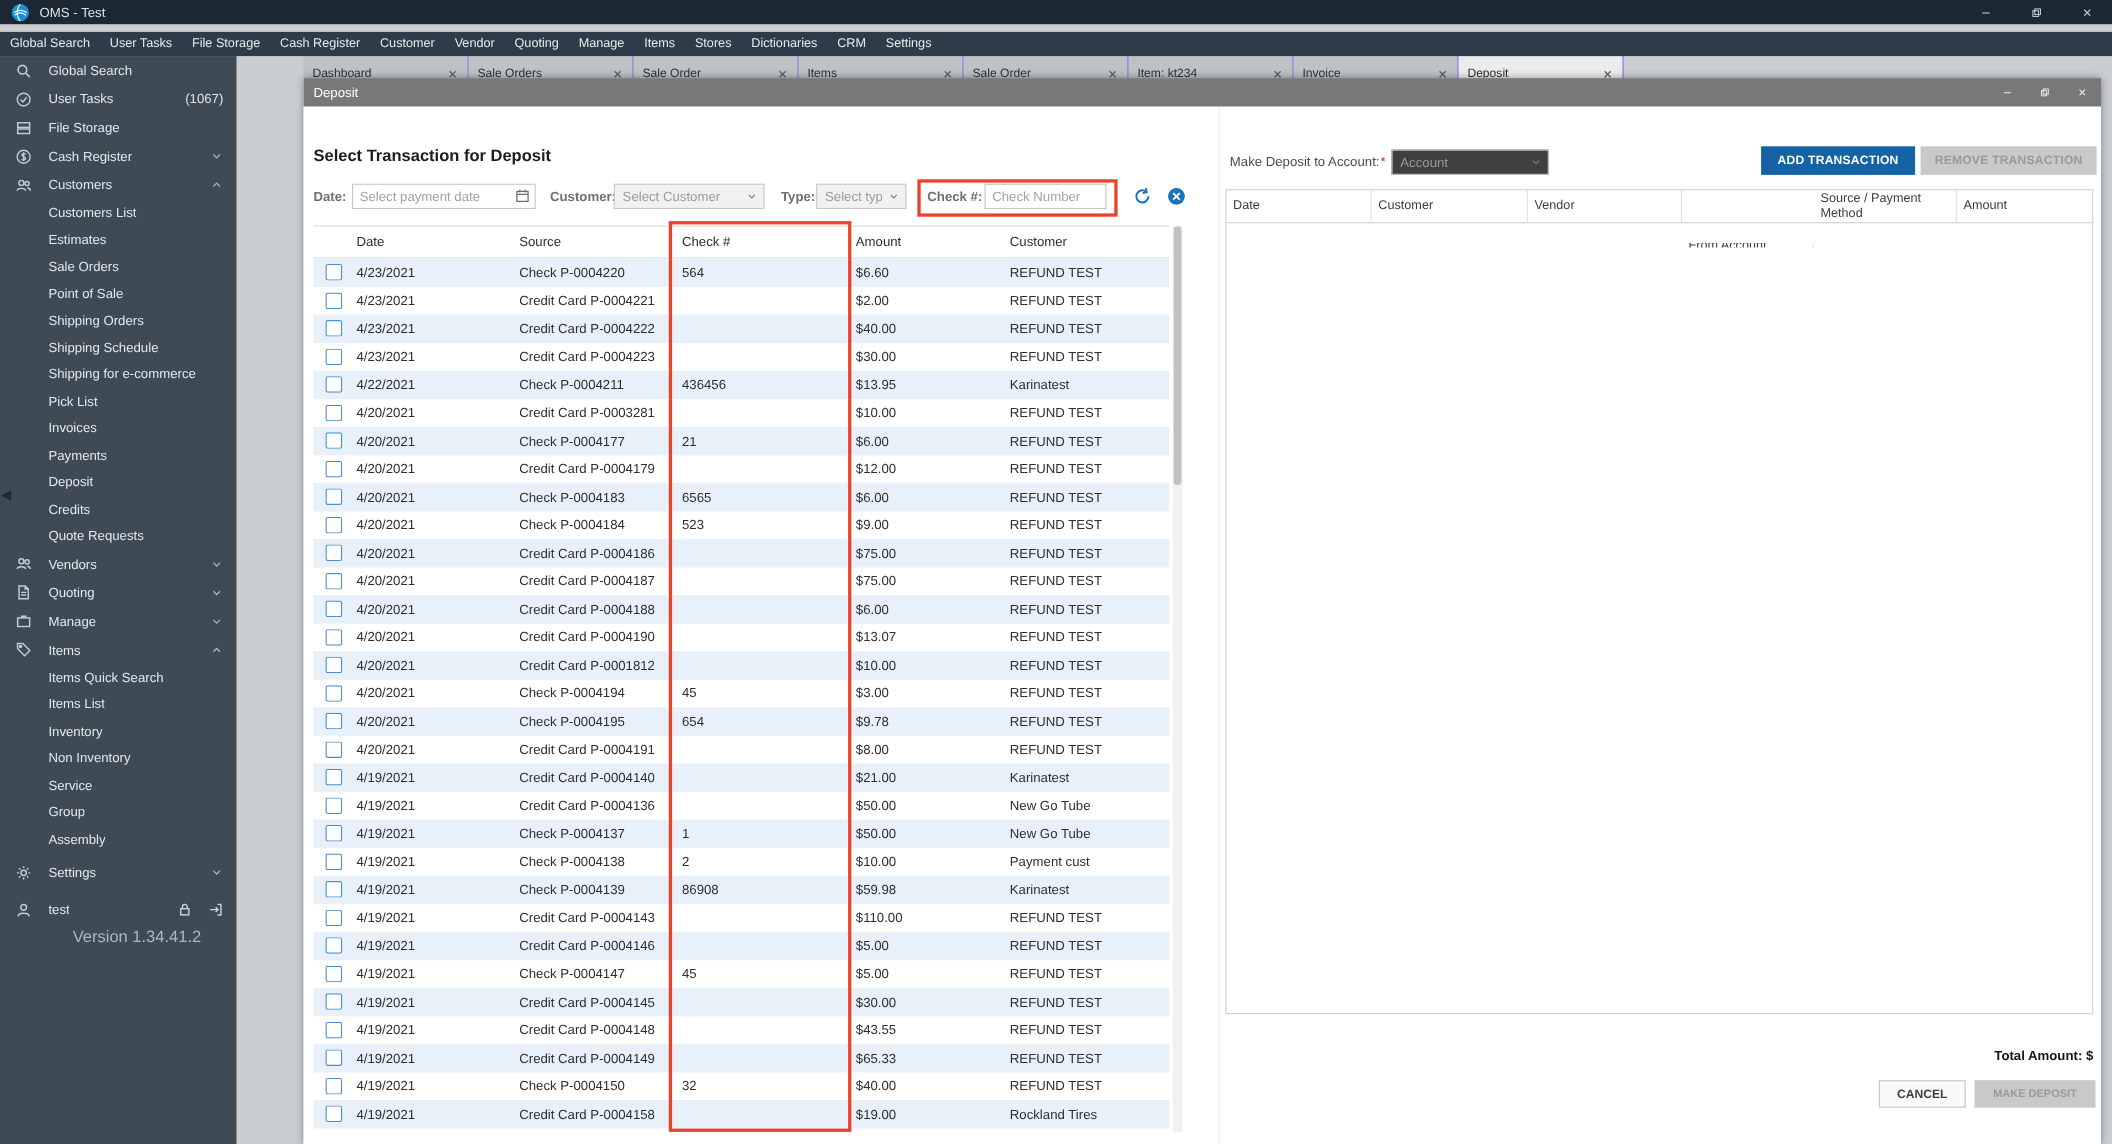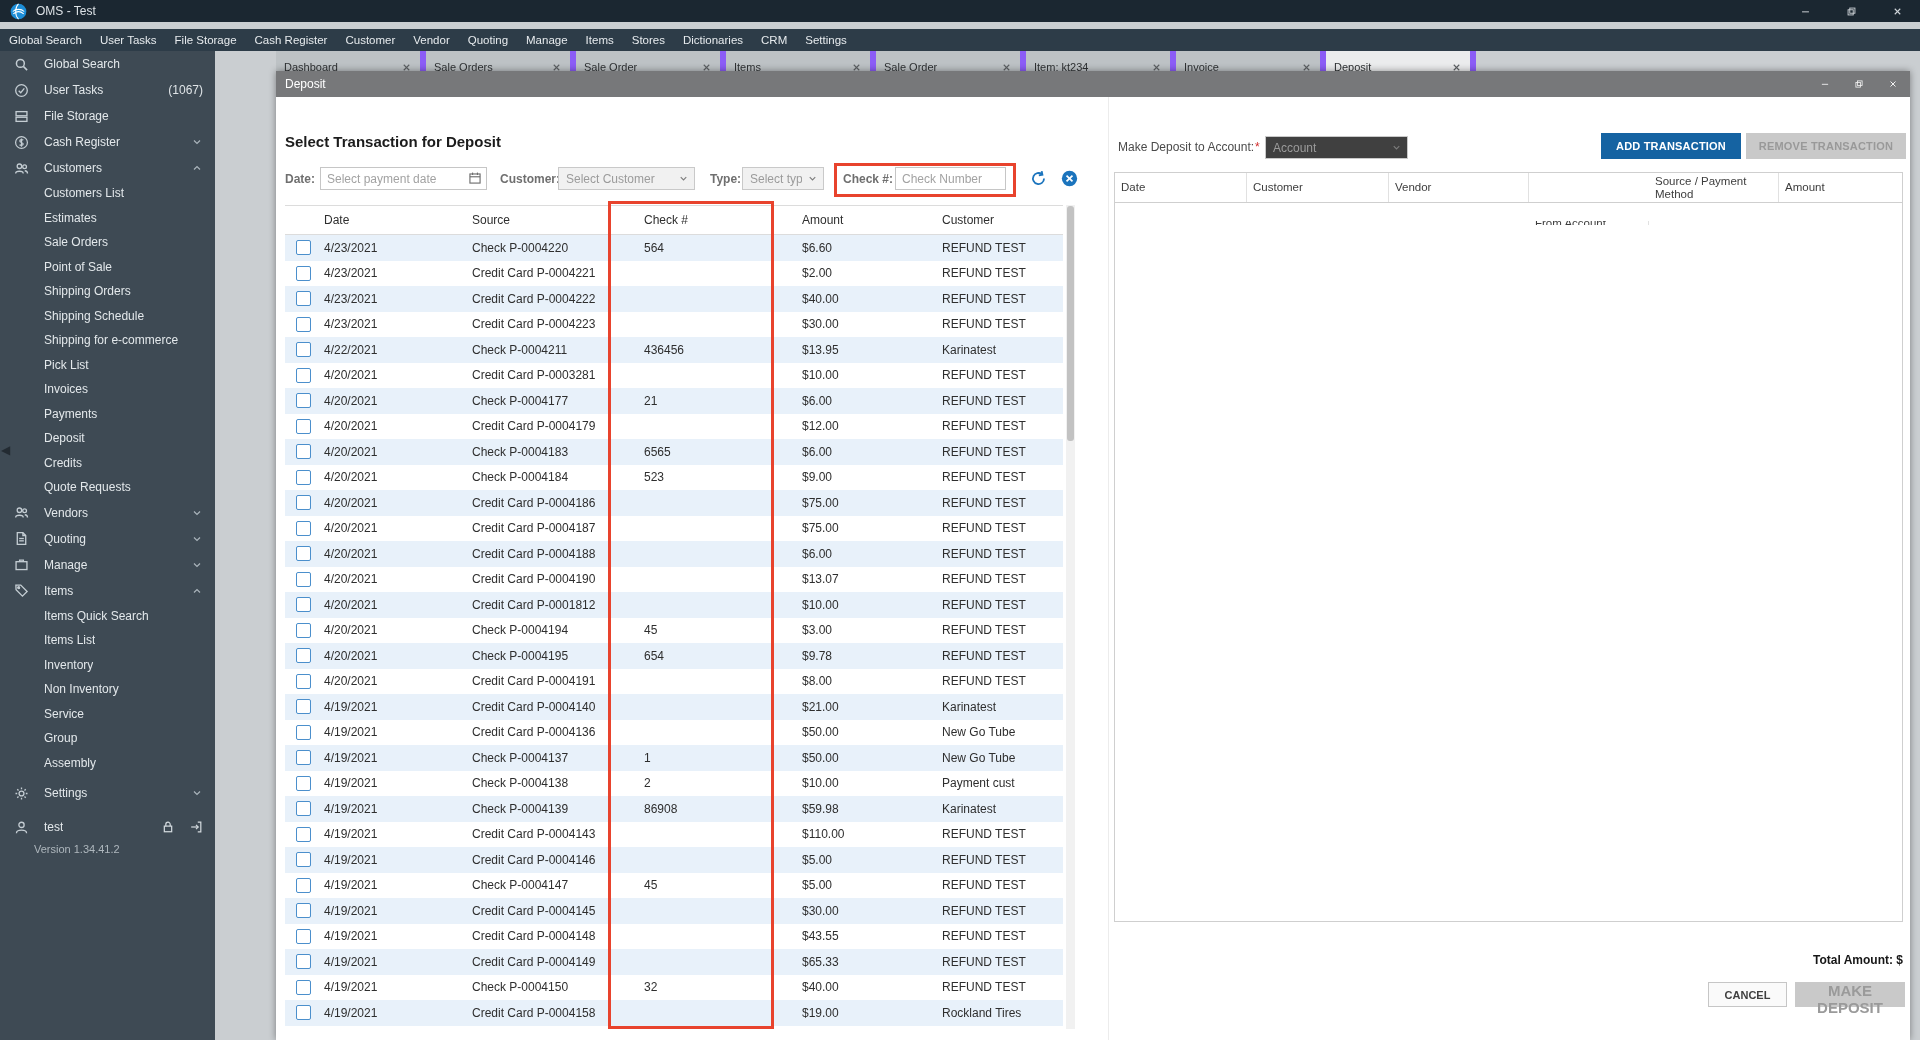--- a/index.html
+++ b/index.html
@@ -27,27 +27,27 @@
   .sb-item{height:26px;display:flex;align-items:center;padding:0 12px 0 14px;font-size:12px;cursor:default;white-space:nowrap;}
   .sb-child{height:24.5px;padding-left:44px;}
   .sb-gap{margin-top:5px;}
   .sb-icon{width:15px;height:15px;margin-right:15px;color:#c4cdd3;flex:none;}
   .sb-label{white-space:nowrap;overflow:hidden;}
   .sb-badge{margin-left:auto;color:#dfe4e7;}
   .sb-chevron{width:12px;height:12px;margin-left:auto;color:#aab4bb;flex:none;}
   .sb-user{margin-top:8px;}
   .sb-spacer{flex:1;}
   .sb-action{width:14px;height:14px;margin-left:14px;color:#d3dade;flex:none;cursor:pointer;}
-  .sb-version{padding:3px 0 0 34px;font-size:11px;color:#aeb7bd;}
+  .sb-version{padding:3px 0 0 34px;font-size:15px;color:#aeb7bd;text-align:center;}
   .collapse-handle{position:absolute;left:1px;top:443px;z-index:25;color:#232b32;font-size:12px;cursor:pointer;}
 
   
   .mdi{position:absolute;left:215px;top:51px;width:1705px;height:989px;background:#caced1;}
   .tabbar{position:absolute;left:61px;top:0;height:20px;display:flex;z-index:5;}
-  .tab{width:150px;height:20px;background:#bdc2c5;border-right:6px solid #8b5cf6;display:flex;align-items:center;padding:16px 8px;font-size:11px;color:#2e3133;cursor:pointer;}
+  .tab{width:150px;height:20px;background:#bdc2c5;border-right:1px solid #8b5cf6;display:flex;align-items:center;padding:16px 8px;font-size:11px;color:#2e3133;cursor:pointer;}
   .tab.active{background:#ebeced;}
   .tab-label{flex:1;white-space:nowrap;overflow:hidden;text-overflow:ellipsis;}
   .tab-close{width:11px;height:11px;color:#5c6063;margin-left:5px;flex:none;cursor:pointer;}
 
   
   .window{position:absolute;left:61px;top:20px;width:1634px;height:969px;background:#fff;box-shadow:0 0 7px rgba(0,0,0,.4);z-index:10;}
   .win-titlebar{height:26px;background:#77787a;display:flex;align-items:center;color:#fff;padding-left:9px;font-size:12px;}
   .iw-controls{margin-left:auto;display:flex;height:100%;}
   .iwc{width:34px;height:100%;display:flex;align-items:center;justify-content:center;color:#f2f2f2;cursor:pointer;}
   .iwc .g{width:10px;height:10px;}
@@ -71,21 +71,21 @@
   .red-column{left:332px;top:104px;width:166px;height:828px;}
 
   .txn-table{position:absolute;left:9px;top:108px;width:778px;}
   .t-row{display:flex;align-items:center;height:25.5px;}
   .t-head{height:30px;border-top:1px solid #dcdcdc;border-bottom:1px solid #dcdcdc;color:#5a5a5a;}
   .t-row.alt{background:#e8f1fa;}
   .t-cell{padding:0 3px;font-size:12px;color:#2e2e2e;white-space:nowrap;overflow:hidden;}
   .c-check{width:36px;flex:none;display:flex;justify-content:center;padding:0;}
   .c0{width:148px;flex:none;}
   .c1{width:148px;flex:none;}
-  .c2{width:158px;flex:none;margin-left:24px;}
+  .c2{width:158px;flex:none;}
   .c3{width:140px;flex:none;}
   .c4{width:148px;flex:none;}
   .checkbox{width:15px;height:15px;border:1.5px solid #4b8fcc;border-radius:2px;background:#fff;display:block;cursor:pointer;}
   .vscroll{position:absolute;left:790px;top:108px;width:9px;height:824px;background:#f1f1f1;}
   .vthumb{position:absolute;left:1px;top:1px;width:7px;height:235px;background:#c2c2c2;border-radius:3px;cursor:pointer;}
   .panel-divider{position:absolute;left:832px;top:0;width:1px;height:943px;background:#ececec;}
 
   
   .account-label{position:absolute;left:842px;top:43px;font-size:12px;color:#4a4a4a;white-space:nowrap;}
   .req{color:#d22d2d;margin-left:1px;}
@@ -98,21 +98,21 @@
   .rt-cell:last-child{border-right:none;}
   .rc0{width:132px;flex:none;}
   .rc1{width:142px;flex:none;}
   .rc2{width:140px;flex:none;}
   .rc3{width:120px;flex:none;margin-top:48px;}
   .rc4{width:130px;flex:none;}
   .rc5{flex:1;}
   .rt-body{height:719px;}
   .total-label{position:absolute;right:7px;top:856px;font-size:12px;font-weight:bold;color:#161616;}
   .btn-cancel{position:absolute;left:1432px;top:885px;width:79px;height:25px;background:#fafafa;border:1px solid #c6c6c6;color:#3f3f3f;font-size:11px;font-weight:bold;}
-  .btn-make{position:absolute;left:1519px;top:885px;width:110px;height:25px;background:#c9c9c9;color:#9a9a9a;font-size:15px;font-weight:bold;cursor:default;}
+  .btn-make{position:absolute;left:1519px;top:885px;width:110px;height:25px;background:#c9c9c9;color:#9a9a9a;font-size:10px;font-weight:bold;cursor:default;}
 </style>
 </head>
 <body>
 
 <div class="titlebar">
   <span class="app-icon icon">
       <svg viewBox="0 0 18 18">
         <circle cx="9" cy="9" r="8.3" fill="#1d8ed8"></circle>
         <path d="M3,9 C6,6 12,6 15,9 M3.5,11.5 C7,8.5 11,8.5 14.5,11.5 M9,1 C5,5 5,13 9,17" stroke="#fff" stroke-width="1.1" fill="none"></path>
       </svg>

